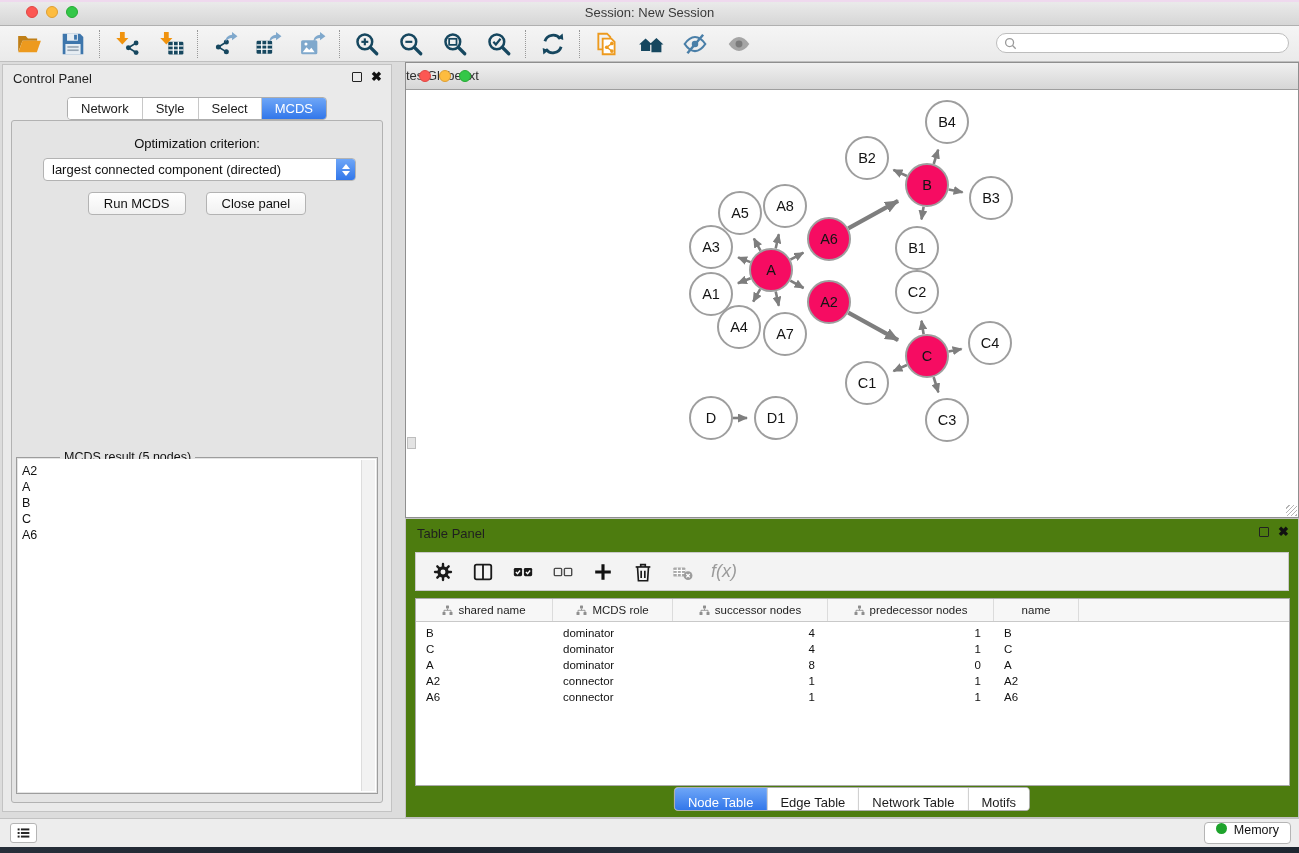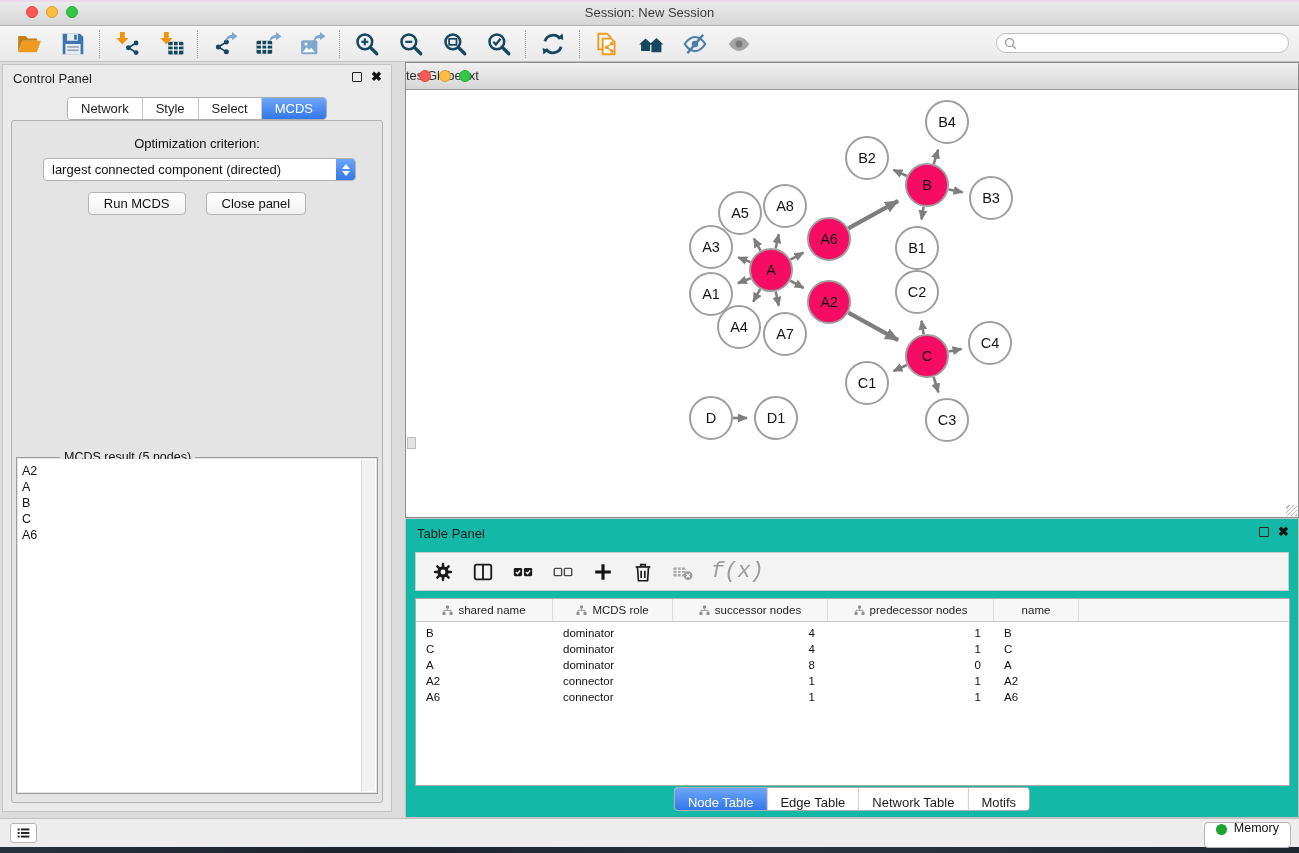--- a/index.html
+++ b/index.html
@@ -83,28 +83,28 @@
   .net-titlebar .tl.yellow{left:33px;}
   .net-titlebar .tl.green{left:53px;}
   .net-title{line-height:26px;font-size:13px;color:#2e2e2e;}
   .net-canvas{position:absolute;left:0;right:0;top:27px;bottom:0;background:#fff;overflow:hidden;}
   .net-canvas svg{display:block;}
   .corner-grip{position:absolute;right:1px;bottom:1px;width:11px;height:11px;cursor:nwse-resize;
     background:repeating-linear-gradient(135deg,transparent 0 2px,#b5b5b5 2px 3px);}
   .side-grip{position:absolute;left:1px;top:347px;width:7px;height:10px;background:#e3e3e3;border:1px solid #bdbdbd;}
 
   
-  .table-panel{position:absolute;left:405px;top:456px;width:894px;height:300px;background:#14b8a6;
+  .table-panel{position:absolute;left:405px;top:456px;width:894px;height:300px;background:#4d7c0f;
     border:1px solid #c3c3c3;box-sizing:border-box;}
   .tp-toolbar{position:absolute;left:9px;right:9px;top:33px;height:39px;background:#f3f3f3;
     border:1px solid #c9c9c9;display:flex;align-items:center;gap:17px;padding-left:15px;box-sizing:border-box;}
   .tp-tool{width:23px;height:23px;border:none;background:none;padding:0;display:flex;
     align-items:center;justify-content:center;cursor:pointer;}
   .tp-tool svg{width:22px;height:22px;}
-  .fx-label{font-family:Liberation Mono, monospace;font-style:italic;color:#9b9b9b;font-size:22px;cursor:default;}
+  .fx-label{font-family:Liberation Sans, sans-serif;font-style:italic;color:#9b9b9b;font-size:18px;cursor:default;}
   .tp-table{position:absolute;left:9px;right:8px;top:79px;height:188px;background:#fff;
     border:1px solid #ababab;box-sizing:border-box;overflow:hidden;}
   .tp-thead{display:flex;height:22px;background:#f7f7f7;border-bottom:1px solid #c9c9c9;}
   .th{display:flex;align-items:center;justify-content:center;gap:5px;font-size:11.5px;color:#1d1d1d;
     border-right:1px solid #dcdcdc;box-sizing:border-box;cursor:pointer;}
   .th.filler{border-right:none;flex:1;cursor:default;}
   .tbody{padding-top:3px;}
   .tr{display:flex;height:16px;align-items:center;font-size:11.5px;color:#111;cursor:default;}
   .td{box-sizing:border-box;white-space:nowrap;overflow:hidden;}
   .td.l{text-align:left;padding-left:10px;}
@@ -116,23 +116,23 @@
     background:#fff;cursor:pointer;white-space:nowrap;}
   .tp-tab:last-child{border-right:none;}
   .tp-tab.selected{background:linear-gradient(#6ea6f7,#3277ea);color:#fff;}
   .tp-title{position:absolute;left:11px;top:7px;font-size:13px;color:#1f1f1f;}
 
   
   .statusbar{position:absolute;left:0;right:0;top:818px;height:28px;background:#ededed;
     border-top:1px solid #c2c2c2;}
   .list-btn{position:absolute;left:10px;top:4px;width:27px;height:20px;background:#fff;
     border:1px solid #b5b5b5;border-radius:3px;display:flex;align-items:center;justify-content:center;cursor:pointer;}
-  .memory-btn{position:absolute;right:8px;top:3px;height:22px;padding:12px 11px;background:#fff;
+  .memory-btn{position:absolute;right:8px;top:3px;height:22px;padding:0 11px;background:#fff;
     border:1px solid #b5b5b5;border-radius:4px;font-size:12.5px;color:#111;display:flex;
-    align-items:flex-end;gap:7px;font-family:"Liberation Sans",sans-serif;cursor:pointer;}
+    align-items:flex-start;gap:7px;font-family:"Liberation Sans",sans-serif;cursor:pointer;}
   .mem-dot{width:11px;height:11px;border-radius:50%;background:#1ea32c;}
 </style>
 </head>
 <body>
 
 <div class="screen">
   <div class="window">
 
     <div class="titlebar">
       <span class="tl red"></span>

